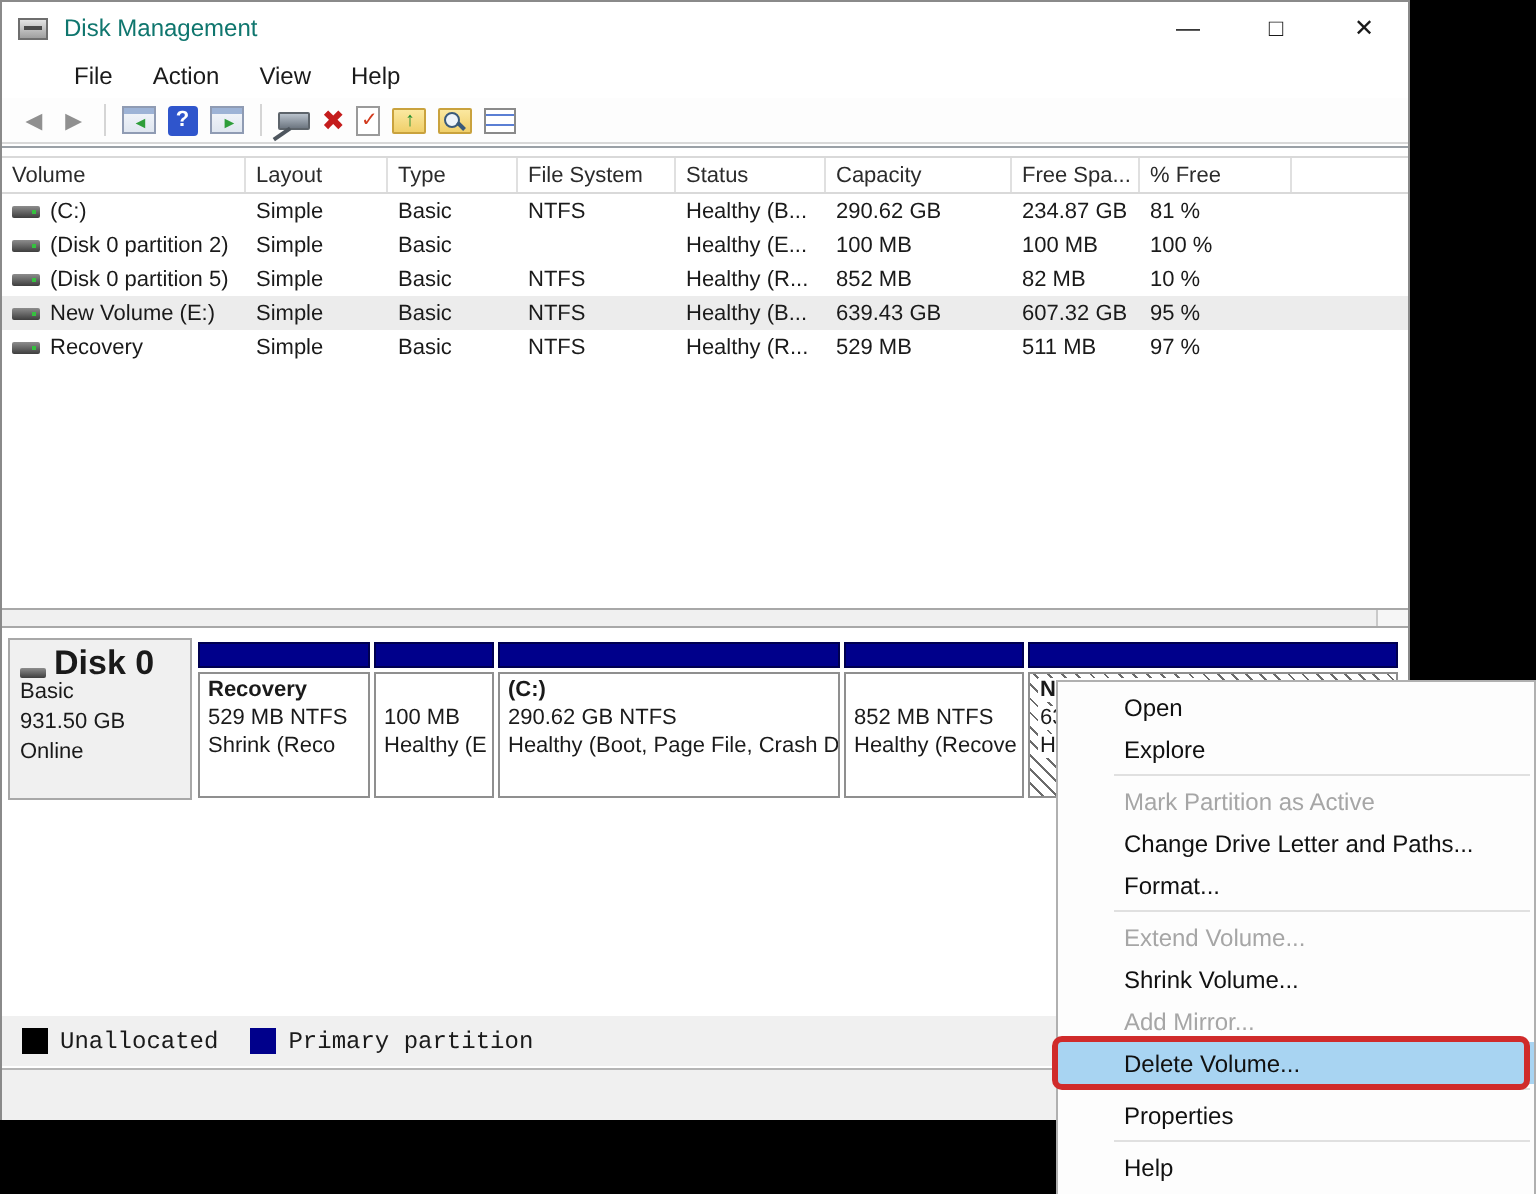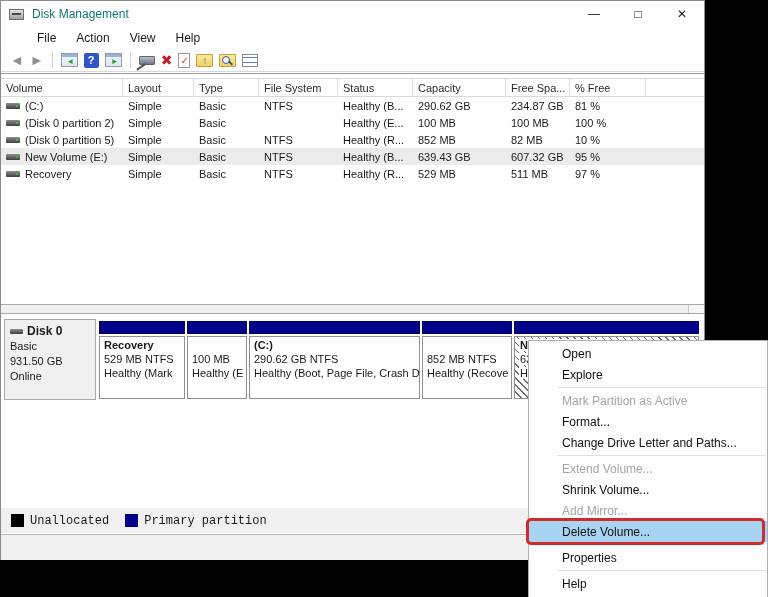--- a/index.html
+++ b/index.html
@@ -63,21 +63,21 @@
   .drive-ico::after { content:''; position:absolute; right:2px; top:2px; width:2px; height:2px; background:#35c13f; }
 
   
   .splitter { position:absolute; left:0; top:303px; width:703px; height:10px; background:#f0f0f0; border-top:1px solid #a8a8a8; border-bottom:1px solid #a8a8a8; }
   .splitter-corner { position:absolute; right:0; top:0; bottom:0; width:16px; background:#f6f6f6; border-left:1px solid #c9c9c9; }
 
   
   .disk-pane { position:absolute; left:0; top:313px; width:703px; height:194px; background:#fff; }
   .disk-row { position:absolute; left:3px; top:5px; width:699px; height:81px; }
   .disk-label { position:absolute; left:0; top:0; width:92px; height:81px; background:#f0f0f0; border:1px solid #a8a8a8; padding:4px 5px; font-size:11px; line-height:15px; }
-  .disk-label .dname { font-weight:bold; font-size:12px; display:flex; align-items:center; gap:4px; }
+  .disk-label .dname { font-weight:bold; font-size:17px; display:flex; align-items:flex-end; gap:4px; }
   .disk-ico { width:13px; height:5px; background:linear-gradient(#8d8d8d,#3e3e3e); border-radius:1px; display:inline-block; }
   .part { position:absolute; top:2px; height:78px; display:flex; flex-direction:column; }
   .part .band { height:13px; background:#00008b; border:1px solid #000050; }
   .part .info { margin-top:2px; flex:1; border:1px solid #8f8f8f; background:#fff; padding:1px 4px; font-size:11px; line-height:14px; overflow:hidden; white-space:nowrap; }
   .part .info .nm { font-weight:bold; min-height:14px; }
   .part.hatched .info { background:repeating-linear-gradient(45deg,#ffffff 0 4px,#6b6b6b 4px 5px); }
   .part.hatched .info span { background:#fff; padding:0 1px; }
   .p0{left:95px;width:86px}.p1{left:183px;width:60px}.p2{left:245px;width:171px}.p3{left:418px;width:90px}.p4{left:510px;width:185px}
 
   
@@ -236,21 +236,21 @@
         <div>Basic</div>
         <div>931.50 GB</div>
         <div>Online</div>
       </div>
 
       <div class="part p0">
         <div class="band"></div>
         <div class="info">
           <div class="nm">Recovery</div>
           <div>529 MB NTFS</div>
-          <div>Healthy (Mark</div>
+          <div>Shrink (Reco</div>
         </div>
       </div>
       <div class="part p1">
         <div class="band"></div>
         <div class="info">
           <div class="nm"></div>
           <div>100 MB</div>
           <div>Healthy (E</div>
         </div>
       </div>
@@ -293,22 +293,22 @@
   </div>
 
   <div class="statusbar"></div>
 </div>
 
 <div class="ctx-menu">
   <div class="ctx-item">Open</div>
   <div class="ctx-item">Explore</div>
   <div class="ctx-sep"></div>
   <div class="ctx-item disabled">Mark Partition as Active</div>
+  <div class="ctx-item">Change Drive Letter and Paths...</div>
   <div class="ctx-item">Format...</div>
-  <div class="ctx-item">Change Drive Letter and Paths...</div>
   <div class="ctx-sep"></div>
   <div class="ctx-item disabled">Extend Volume...</div>
   <div class="ctx-item">Shrink Volume...</div>
   <div class="ctx-item disabled">Add Mirror...</div>
   <div class="ctx-item highlight">
     <span>Delete Volume...</span>
     <span class="annotation-box"></span>
   </div>
   <div class="ctx-sep"></div>
   <div class="ctx-item">Properties</div>

